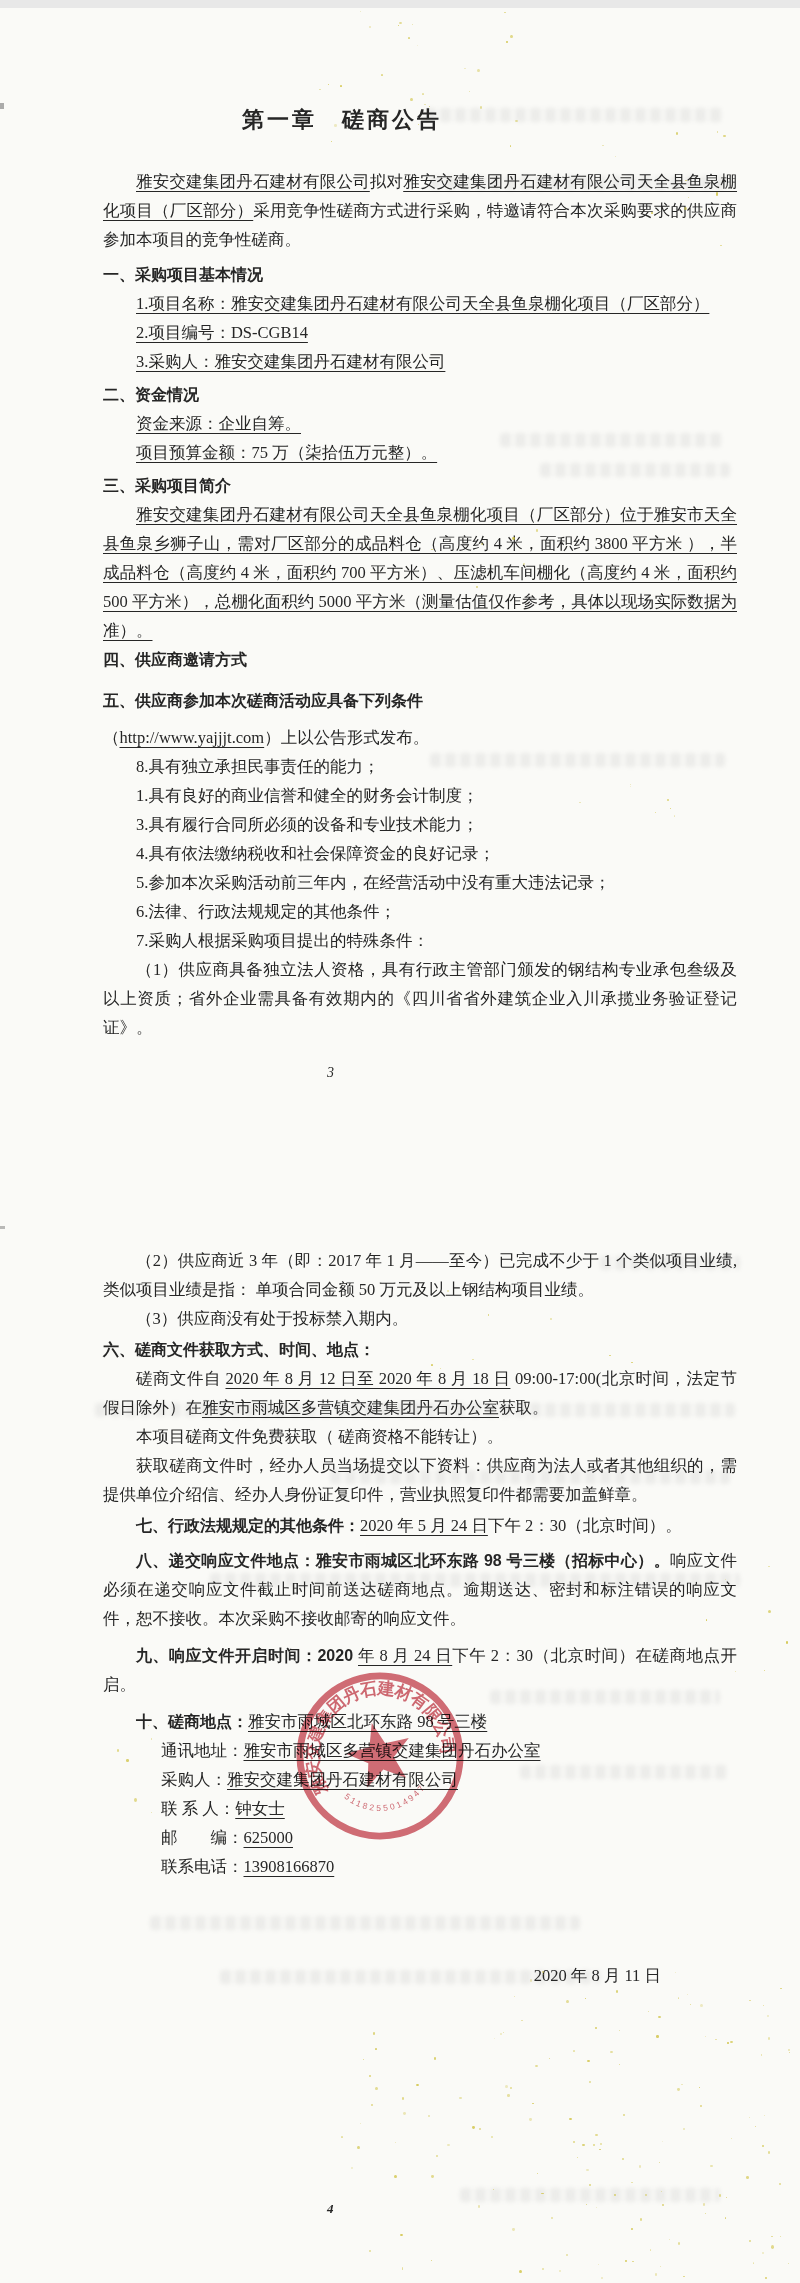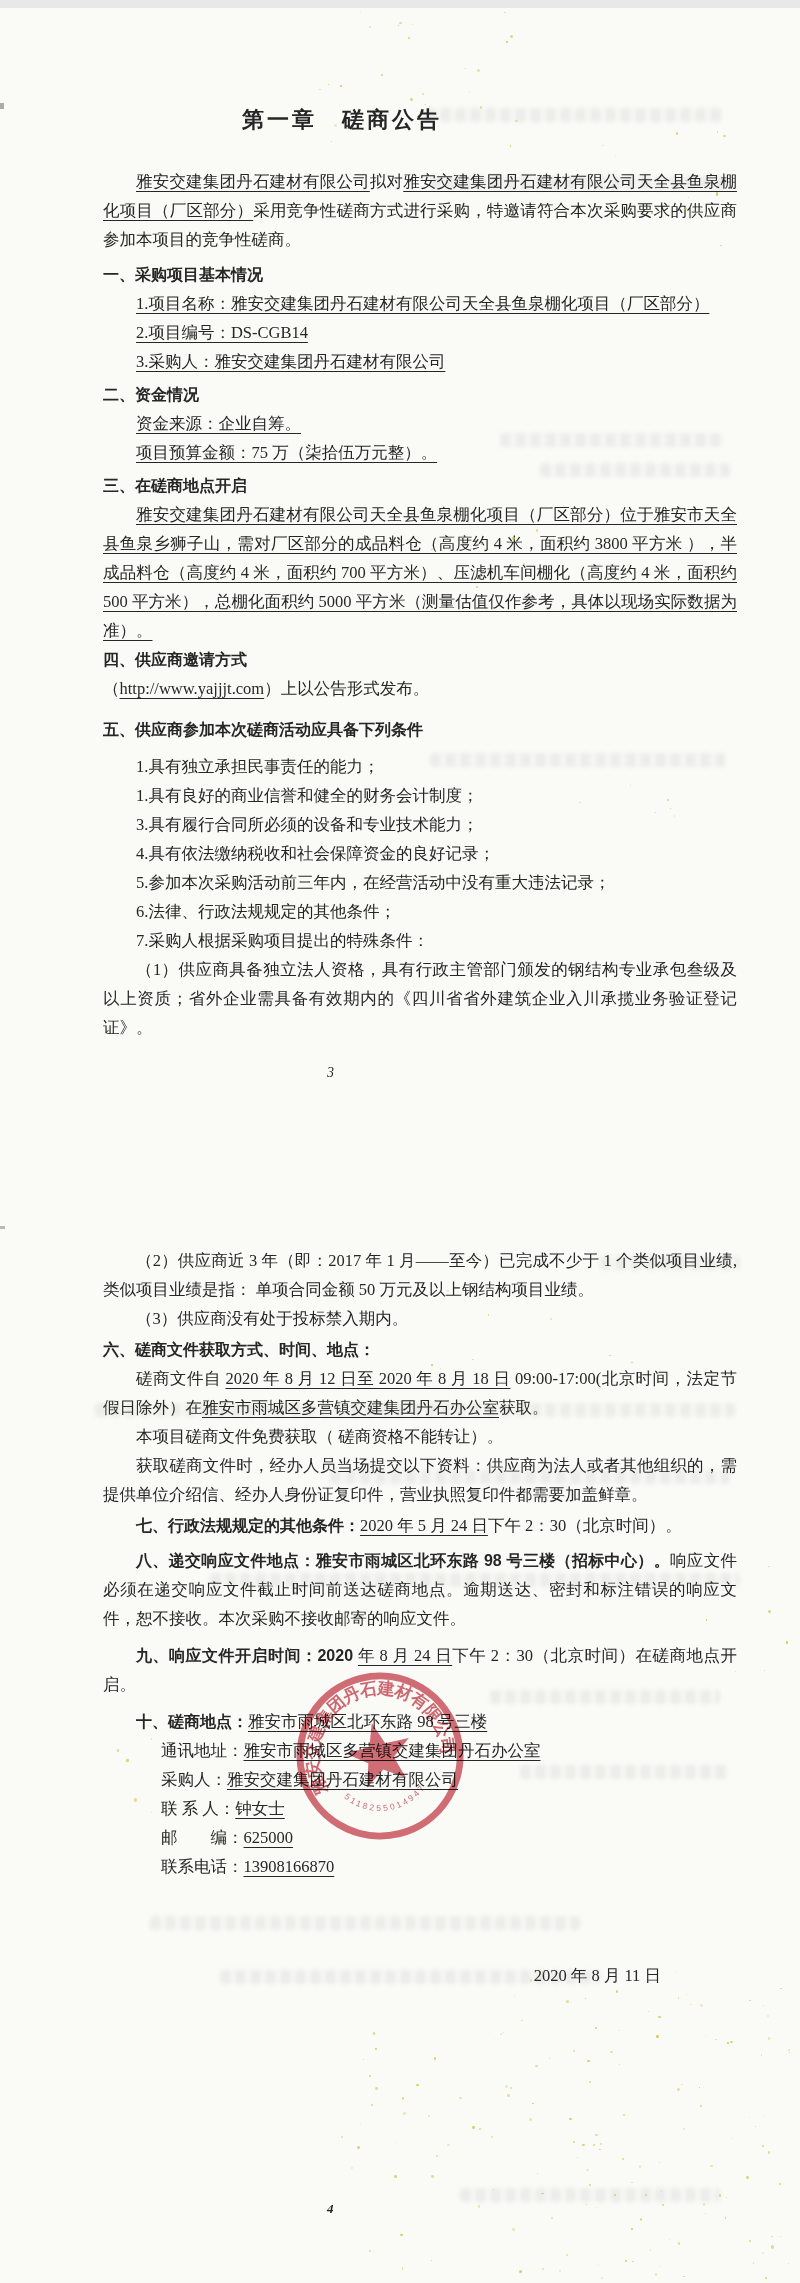--- a/index.html
+++ b/index.html
@@ -59,26 +59,26 @@
   <div class="page" id="page-1">
       <div class="blk title"><span class="">第一章　磋商公告</span></div>
       <div class="blk p indent"><span class="seg-u ">雅安交建集团丹石建材有限公司</span><span class="">拟对</span><span class="seg-u ">雅安交建集团丹石建材有限公司天全县鱼泉棚化项目（厂区部分）</span><span class="">采用竞争性磋商方式进行采购，特邀请符合本次采购要求的供应商参加本项目的竞争性磋商。</span></div>
       <div class="blk h mt6"><span class="">一、采购项目基本情况</span></div>
       <div class="blk p indent"><span class="seg-u ">1.项目名称：雅安交建集团丹石建材有限公司天全县鱼泉棚化项目（厂区部分）</span></div>
       <div class="blk p indent"><span class="seg-u ">2.项目编号：DS-CGB14</span></div>
       <div class="blk p indent"><span class="seg-u ">3.采购人：雅安交建集团丹石建材有限公司</span></div>
       <div class="blk h mt4"><span class="">二、资金情况</span></div>
       <div class="blk p indent"><span class="seg-u ">资金来源：企业自筹。</span></div>
       <div class="blk p indent"><span class="seg-u ">项目预算金额：75 万（柒拾伍万元整）。</span></div>
-      <div class="blk h mt4"><span class="">三、在磋商地点开启</span></div>
+      <div class="blk h mt4"><span class="">三、采购项目简介</span></div>
       <div class="blk p indent"><span class="seg-u ">雅安交建集团丹石建材有限公司天全县鱼泉棚化项目（厂区部分）位于雅安市天全县鱼泉乡狮子山，需对厂区部分的成品料仓（高度约 4 米，面积约 3800 平方米 ），半成品料仓（高度约 4 米，面积约 700 平方米）、压滤机车间棚化（高度约 4 米，面积约 500 平方米），总棚化面积约 5000 平方米（测量估值仅作参考，具体以现场实际数据为准）。</span></div>
       <div class="blk h"><span class="">四、供应商邀请方式</span></div>
+      <div class="blk h mt12 mb8"><span class="">五、供应商参加本次磋商活动应具备下列条件</span></div>
       <div class="blk p"><span class="">（</span><span class="seg-u ">http://www.yajjjt.com</span><span class="">）上以公告形式发布。</span></div>
-      <div class="blk h mt12 mb8"><span class="">五、供应商参加本次磋商活动应具备下列条件</span></div>
-      <div class="blk p indent"><span class="">1.具有独立承担民事责任的能力；</span></div>
+      <div class="blk p indent"><span class="">8.具有独立承担民事责任的能力；</span></div>
       <div class="blk p indent"><span class="">1.具有良好的商业信誉和健全的财务会计制度；</span></div>
       <div class="blk p indent"><span class="">3.具有履行合同所必须的设备和专业技术能力；</span></div>
       <div class="blk p indent"><span class="">4.具有依法缴纳税收和社会保障资金的良好记录；</span></div>
       <div class="blk p indent"><span class="">5.参加本次采购活动前三年内，在经营活动中没有重大违法记录；</span></div>
       <div class="blk p indent"><span class="">6.法律、行政法规规定的其他条件；</span></div>
       <div class="blk p indent"><span class="">7.采购人根据采购项目提出的特殊条件：</span></div>
       <div class="blk p indent"><span class="">（1）供应商具备独立法人资格，具有行政主管部门颁发的钢结构专业承包叁级及以上资质；省外企业需具备有效期内的《四川省省外建筑企业入川承揽业务验证登记证》。</span></div>
       <div class="blk pagenum"><span class="">3</span></div>
     </div>
   <div class="page" id="page-2">

